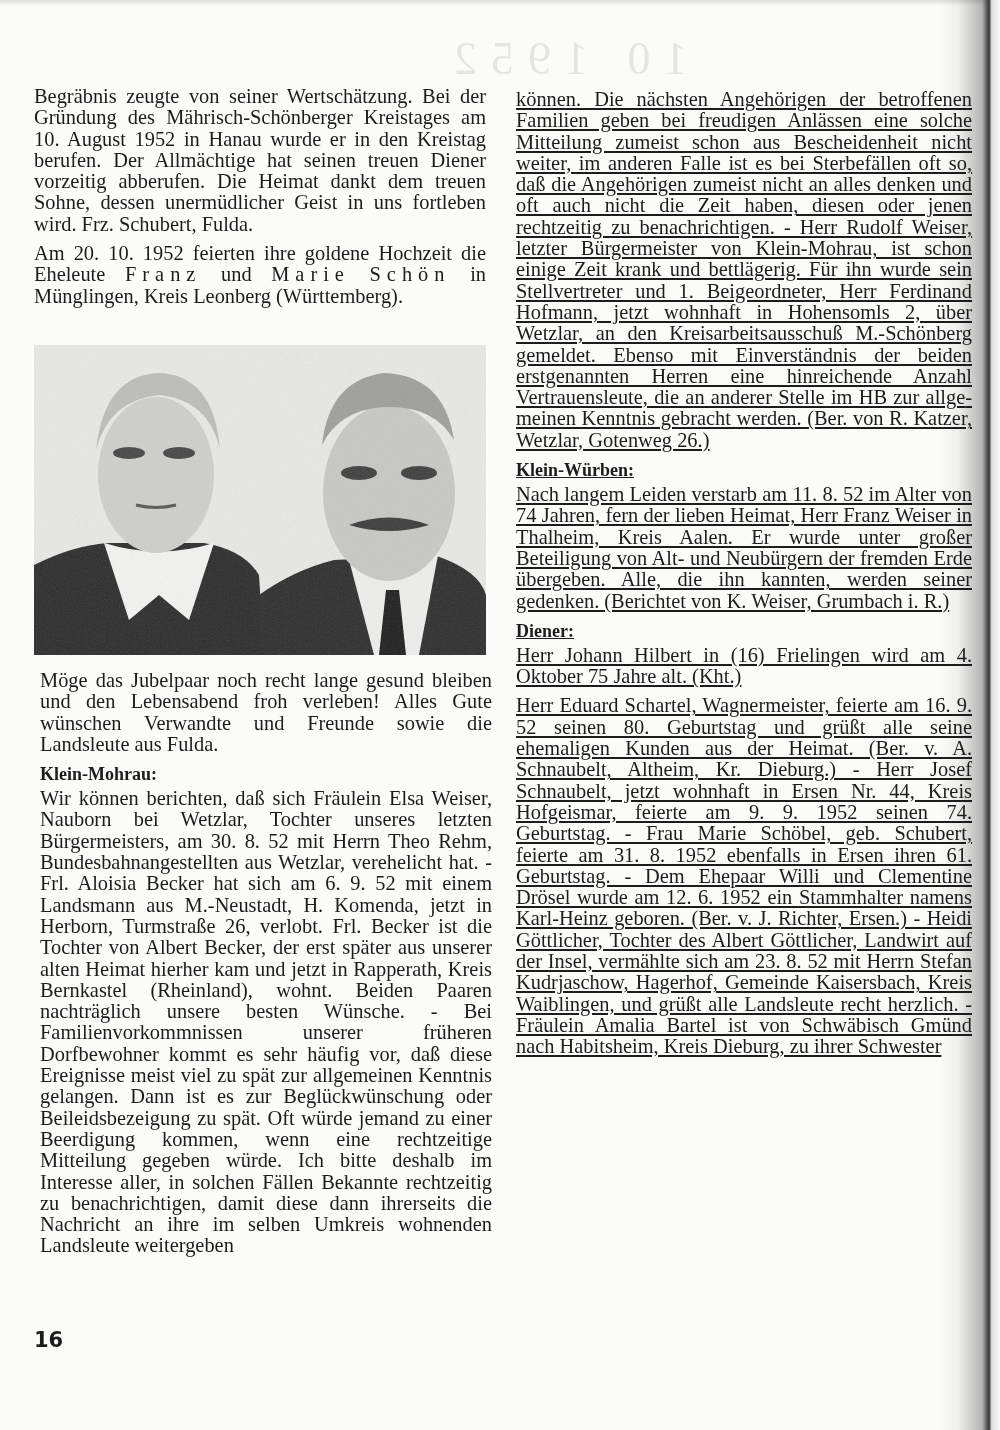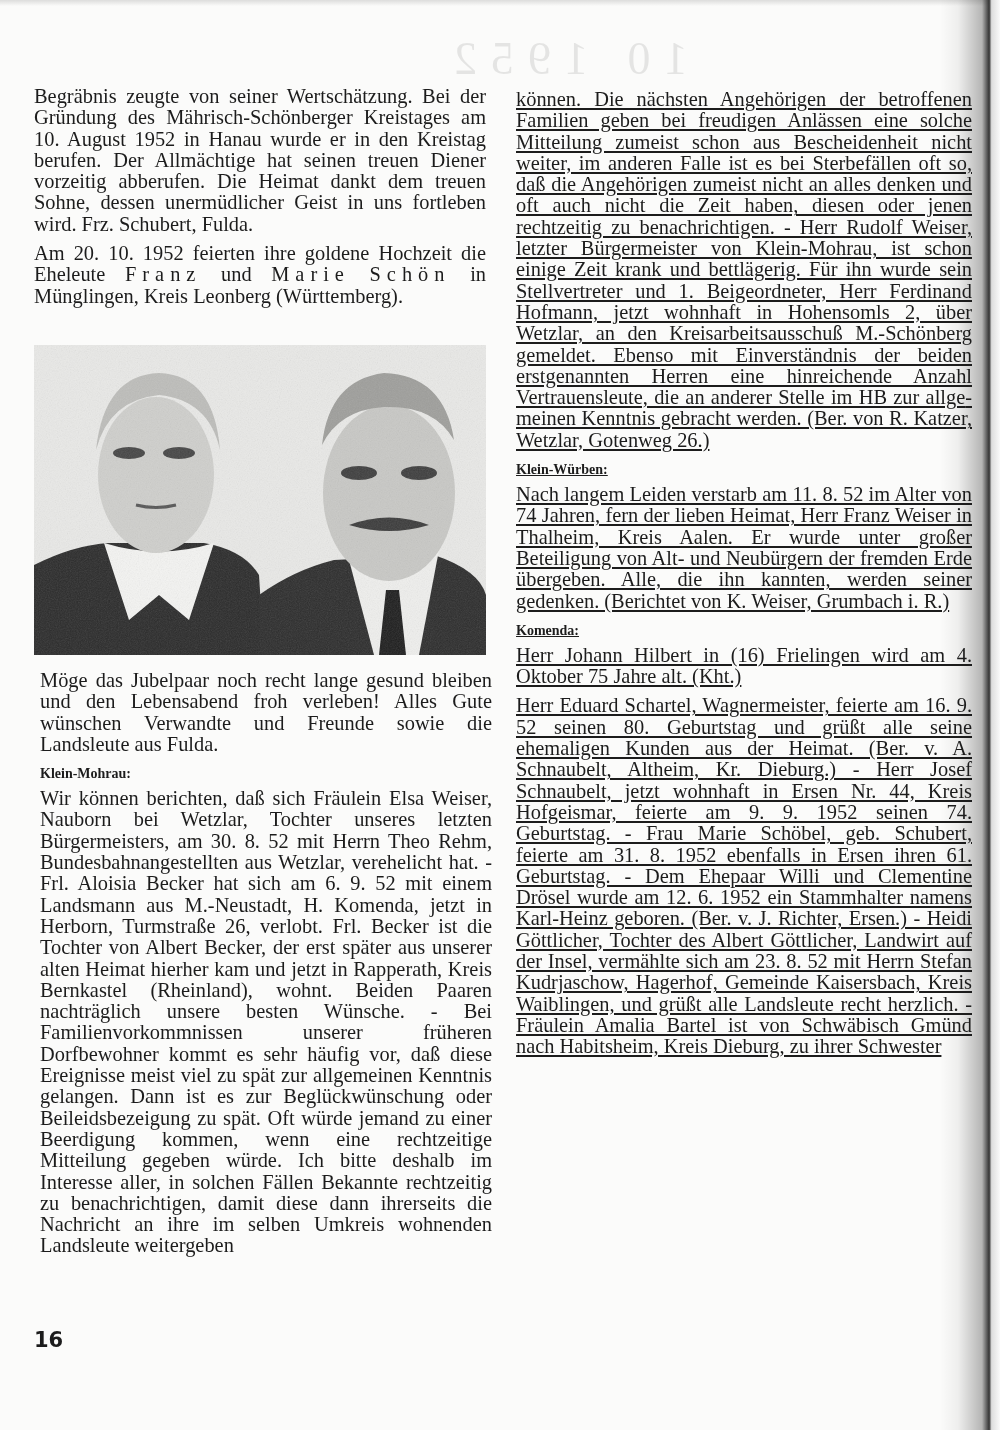--- a/index.html
+++ b/index.html
@@ -27,21 +27,21 @@
     .col {
       position: absolute; top: 86px;
       font-family: "Liberation Serif", serif;
       font-size: 20.4px; line-height: 21.3px;
       text-align: justify; hyphens: manual;
     }
     .col-left { left: 34px; width: 452px; }
     .col-right { left: 516px; width: 456px; top: 89px; text-decoration: underline; }
     .col p { margin: 0 0 8px 0; }
     .col h3 {
-      margin: 4px 0 3px 0; font-size: 14px; font-weight: bold;
+      margin: 4px 0 3px 0; font-size: 18px; font-weight: bold;
       font-family: "Liberation Serif", serif; line-height: 22px;
     }
     .spaced { letter-spacing: 6px; }
     .photo {
       position: absolute; left: 34px; top: 345px; width: 452px; height: 310px;
       background: #e6e6e4; overflow: hidden;
       margin: 0;
     }
     .photo svg { display: block; }
     .caption-block { position: absolute; left: 40px; top: 668px; width: 452px; }
@@ -103,19 +103,19 @@
   <div class="col caption-block" style="top:670px;">
     <p>Möge das Jubelpaar noch recht lange gesund bleiben und den Lebensabend froh verleben! Alles Gute wünschen Verwandte und Freunde sowie die Landsleute aus Fulda.</p>
     <h3>Klein-Mohrau:</h3>
     <p>Wir können berichten, daß sich Fräulein Elsa Weiser, Nauborn bei Wetzlar, Tochter unseres letzten Bürgermeisters, am 30. 8. 52 mit Herrn Theo Rehm, Bundesbahnangestellten aus Wetz­lar, verehelicht hat. - Frl. Aloisia Becker hat sich am 6. 9. 52 mit einem Landsmann aus M.-Neustadt, H. Komenda, jetzt in Herborn, Turm­straße 26, verlobt. Frl. Becker ist die Tochter von Albert Becker, der erst später aus unserer alten Heimat hierher kam und jetzt in Rappe­rath, Kreis Bernkastel (Rheinland), wohnt. Beiden Paaren nachträglich unsere besten Wünsche. - Bei Familienvorkommnissen unse­rer früheren Dorfbewohner kommt es sehr häufig vor, daß diese Ereignisse meist viel zu spät zur allgemeinen Kenntnis gelangen. Dann ist es zur Beglückwünschung oder Beileidsbe­zeigung zu spät. Oft würde jemand zu einer Beerdigung kommen, wenn eine rechtzeitige Mitteilung gegeben würde. Ich bitte deshalb im Interesse aller, in solchen Fällen Bekannte rechtzeitig zu benachrichtigen, damit diese dann ihrerseits die Nachricht an ihre im selben Umkreis wohnenden Landsleute weitergeben</p>
   </div>
 
   <div class="col col-right">
     <p>können. Die nächsten Angehörigen der betrof­fenen Familien geben bei freudigen Anlässen eine solche Mitteilung zumeist schon aus Be­scheidenheit nicht weiter, im anderen Falle ist es bei Sterbefällen oft so, daß die Angehörigen zumeist nicht an alles denken und oft auch nicht die Zeit haben, diesen oder jenen rechtzeitig zu benachrichtigen. - Herr Rudolf Weiser, letzter Bürgermeister von Klein-Mohrau, ist schon einige Zeit krank und bettlägerig. Für ihn wurde sein Stellvertreter und 1. Beigeordneter, Herr Ferdinand Hofmann, jetzt wohnhaft in Hohensomls 2, über Wetzlar, an den Kreisar­beitsausschuß M.-Schönberg gemeldet. Ebenso mit Einverständnis der beiden erstgenannten Herren eine hinreichende Anzahl Vertrauens­leute, die an anderer Stelle im HB zur allge­meinen Kenntnis gebracht werden. (Ber. von R. Katzer, Wetzlar, Gotenweg 26.)</p>
     <h3>Klein-Würben:</h3>
     <p>Nach langem Leiden verstarb am 11. 8. 52 im Alter von 74 Jahren, fern der lieben Heimat, Herr Franz Weiser in Thalheim, Kreis Aalen. Er wurde unter großer Beteiligung von Alt- und Neubürgern der fremden Erde übergeben. Alle, die ihn kannten, werden seiner gedenken. (Berichtet von K. Weiser, Grumbach i. R.)</p>
-    <h3>Komenda:</h3>
+    <h3>Diener:</h3>
     <p>Herr Johann Hilbert in (16) Frielingen wird am 4. Oktober 75 Jahre alt. (Kht.)</p>
     <p>Herr Eduard Schartel, Wagnermeister, feierte am 16. 9. 52 seinen 80. Geburtstag und grüßt alle seine ehemaligen Kunden aus der Heimat. (Ber. v. A. Schnaubelt, Altheim, Kr. Dieburg.) - Herr Josef Schnaubelt, jetzt wohnhaft in Ersen Nr. 44, Kreis Hofgeismar, feierte am 9. 9. 1952 seinen 74. Geburtstag. - Frau Marie Schöbel, geb. Schubert, feierte am 31. 8. 1952 ebenfalls in Ersen ihren 61. Geburtstag. - Dem Ehepaar Willi und Clementine Drösel wurde am 12. 6. 1952 ein Stammhalter namens Karl-Heinz ge­boren. (Ber. v. J. Richter, Ersen.) - Heidi Gött­licher, Tochter des Albert Göttlicher, Landwirt auf der Insel, vermählte sich am 23. 8. 52 mit Herrn Stefan Kudrjaschow, Hagerhof, Ge­meinde Kaisersbach, Kreis Waiblingen, und grüßt alle Landsleute recht herzlich. - Fräulein Amalia Bartel ist von Schwäbisch Gmünd nach Habitsheim, Kreis Dieburg, zu ihrer Schwester</p>
   </div>
 
   <div class="page-number">16</div>
 </div>
 
 </body></html>

